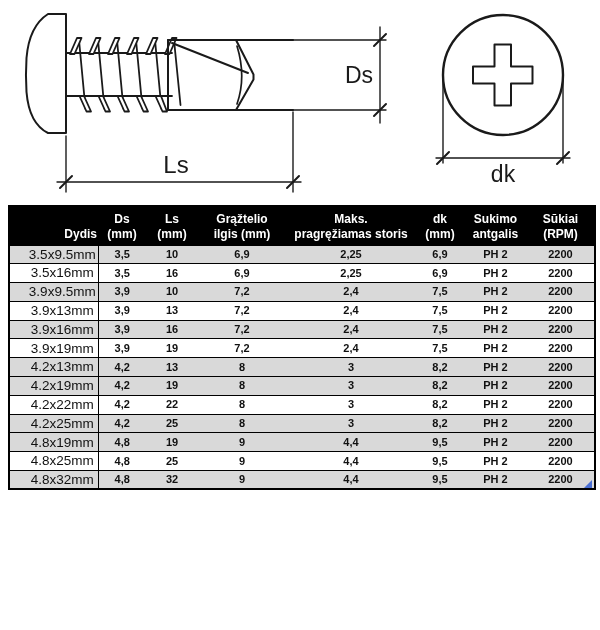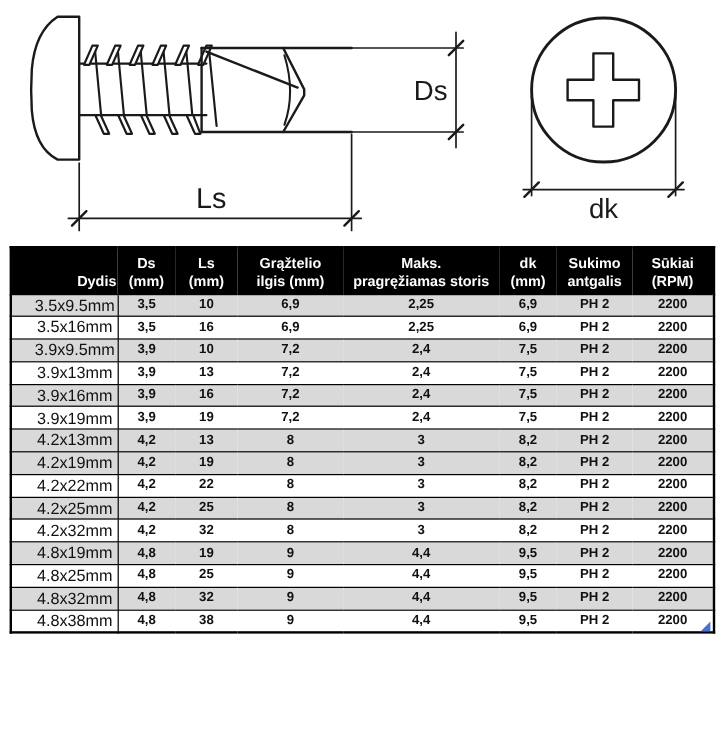--- a/index.html
+++ b/index.html
@@ -266,30 +266,20 @@
           <tr class="alt">
             <td>4.2x25mm</td>
             <td>4,2</td>
             <td>25</td>
             <td>8</td>
             <td>3</td>
             <td>8,2</td>
             <td>PH 2</td>
             <td>2200</td>
           </tr>
-          <tr>
-            <td>4.2x32mm</td>
-            <td>4,2</td>
-            <td>32</td>
-            <td>8</td>
-            <td>3</td>
-            <td>8,2</td>
-            <td>PH 2</td>
-            <td>2200</td>
-          </tr>
           <tr class="alt">
             <td>4.8x19mm</td>
             <td>4,8</td>
             <td>19</td>
             <td>9</td>
             <td>4,4</td>
             <td>9,5</td>
             <td>PH 2</td>
             <td>2200</td>
           </tr>
@@ -306,27 +296,17 @@
           <tr class="alt">
             <td>4.8x32mm</td>
             <td>4,8</td>
             <td>32</td>
             <td>9</td>
             <td>4,4</td>
             <td>9,5</td>
             <td>PH 2</td>
             <td>2200</td>
           </tr>
-          <tr>
-            <td>4.8x38mm</td>
-            <td>4,8</td>
-            <td>38</td>
-            <td>9</td>
-            <td>4,4</td>
-            <td>9,5</td>
-            <td>PH 2</td>
-            <td>2200</td>
-          </tr>
         </tbody>
     </table>
     <div class="corner-marker"></div>
   </div>
 </div>
 
 </body></html>

